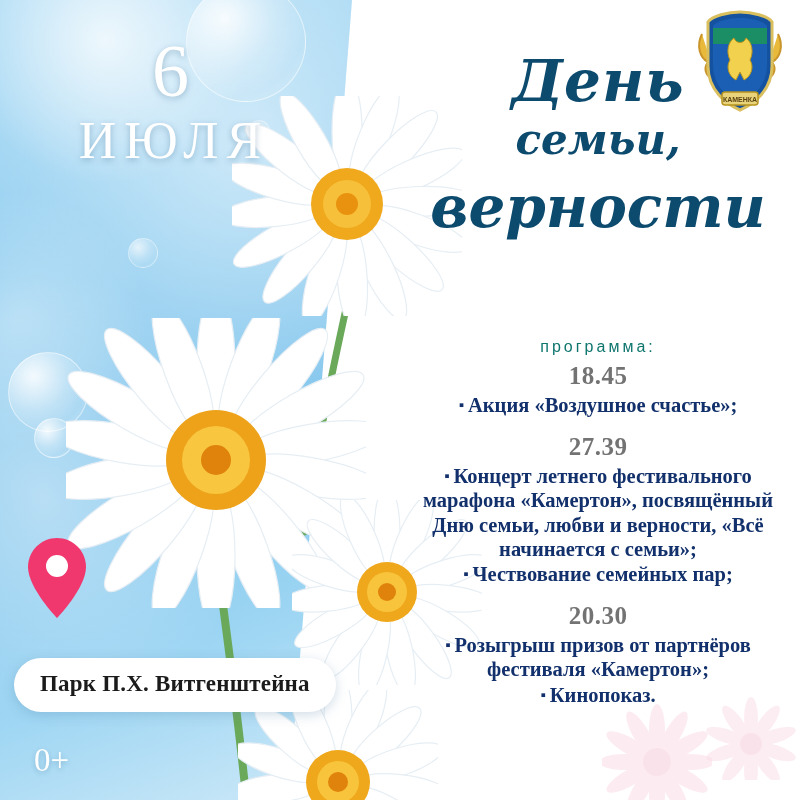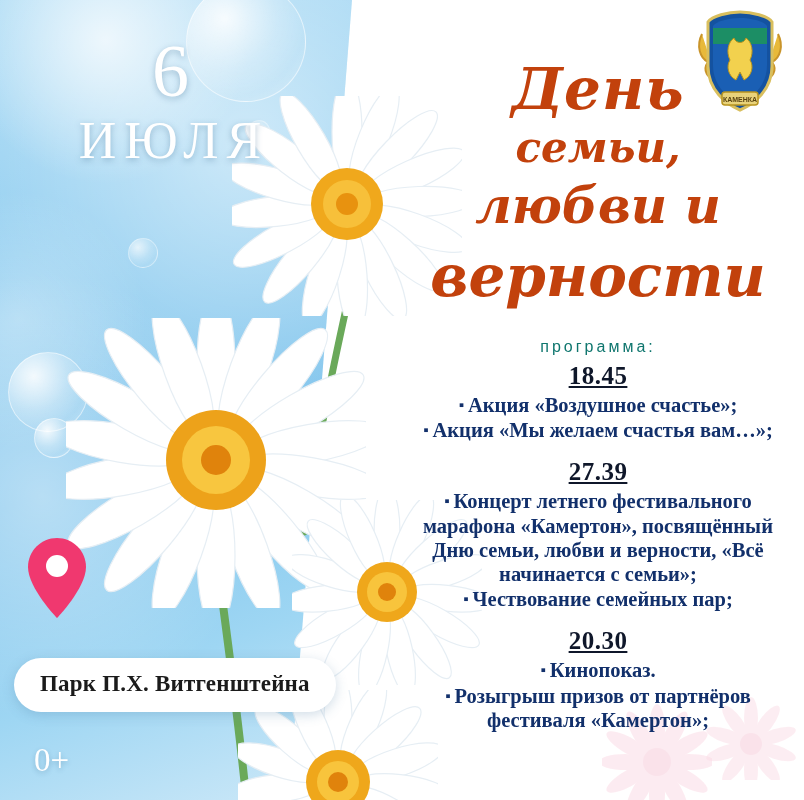--- a/index.html
+++ b/index.html
@@ -136,23 +136,23 @@
 
   
   .right {
     position: absolute;
     left: 398px; top: 0;
     width: 400px; height: 800px;
     z-index: 6;
   }
   .title {
     position: absolute;
-    left: 0; top: 60px;
+    left: 0; top: 52px;
     width: 400px;
-    color: #c2410c;
+    color: #0c4a6e;
     font-family: "DejaVu Serif", serif;
     font-style: italic;
     font-weight: bold;
     line-height: 1.02;
     text-align: center;
     text-shadow: 0 1px 0 rgba(255,255,255,0.6);
   }
   .title .l1 { display: block; font-size: 58px; letter-spacing: 1px; }
   .title .l2 { display: block; font-size: 42px; margin-top: 8px; }
   .title .l3 { display: block; font-size: 50px; margin-top: 10px; }
@@ -173,22 +173,21 @@
     position: absolute;
     left: 0; top: 362px;
     width: 400px;
     text-align: center;
     color: #12306b;
   }
   .slot { margin-bottom: 16px; }
   .slot-time {
     font-size: 25px;
     font-weight: bold;
-    color: #0f172a;
-    text-decoration: underline;
+    color: #737373;
     letter-spacing: .5px;
     margin-bottom: 3px;
   }
   .slot-item {
     font-size: 20.5px;
     font-weight: bold;
     line-height: 1.18;
     color: #12306b;
     margin: 1px 0;
     padding: 0 4px;
@@ -413,42 +412,40 @@
         <text x="46" y="93.5" font-family="'Liberation Sans', sans-serif" font-size="7" font-weight="bold" fill="#5a4410" text-anchor="middle">КАМЕНКА</text>
       </g>
     </svg>
   </div>
 
   <div class="right">
 
     <div class="title">
       <span class="l1">День</span>
       <span class="l2">семьи,</span>
-      <span class="l3">любви и</span>
       <span class="l4">верности</span>
     </div>
 
     <div class="program-label">программа:</div>
 
     <div class="schedule">
 
       <div class="slot">
         <div class="slot-time">18.45</div>
         <div class="slot-item"><span class="bullet">▪</span><span>Акция «Воздушное счастье»;</span></div>
-        <div class="slot-item"><span class="bullet">▪</span><span>Акция «Мы желаем счастья вам…»;</span></div>
       </div>
 
       <div class="slot">
         <div class="slot-time">27.39</div>
         <div class="slot-item"><span class="bullet">▪</span><span>Концерт летнего фестивального марафона «Камертон», посвящённый Дню семьи, любви и верности, «Всё начинается с семьи»;</span></div>
         <div class="slot-item"><span class="bullet">▪</span><span>Чествование семейных пар;</span></div>
       </div>
 
       <div class="slot">
         <div class="slot-time">20.30</div>
+        <div class="slot-item"><span class="bullet">▪</span><span>Розыгрыш призов от партнёров фестиваля «Камертон»;</span></div>
         <div class="slot-item"><span class="bullet">▪</span><span>Кинопоказ.</span></div>
-        <div class="slot-item"><span class="bullet">▪</span><span>Розыгрыш призов от партнёров фестиваля «Камертон»;</span></div>
       </div>
 
     </div>
   </div>
 
 </div>
 
 </body></html>

